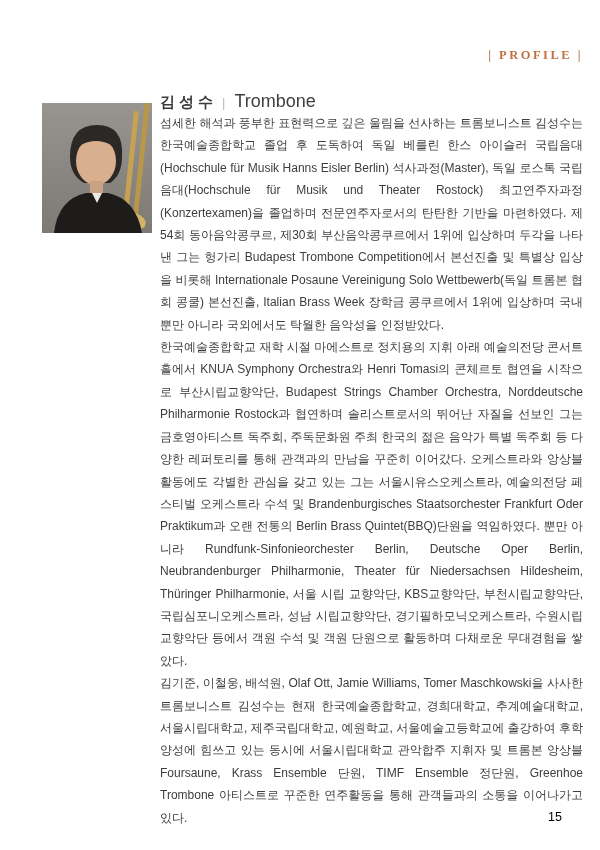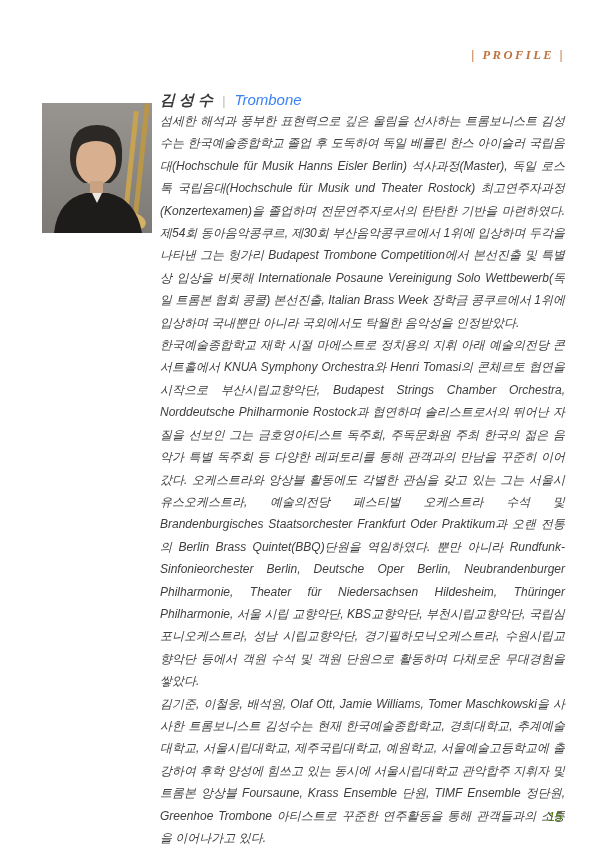--- a/index.html
+++ b/index.html
@@ -7,22 +7,21 @@
   body {
     width: 600px; height: 850px;
     background: #ffffff;
     font-family: "Liberation Sans", "DejaVu Sans", sans-serif;
     color: #3d3d3d;
     position: relative;
     overflow: hidden;
   }
   .page {
     position: absolute; inset: 0;
-    padding: 45px 35px 0 42px;
-    font-style: italic;
+    padding: 45px 17px 0 42px;
   }
   .header-row {
     text-align: right;
     margin-bottom: 28px;
   }
   .profile-tag {
     font-family: "Liberation Serif", "DejaVu Serif", serif;
     font-size: 12.5px;
     font-weight: bold;
     color: #c0713d;
@@ -32,32 +31,32 @@
   .photo-col { width: 118px; flex: 0 0 118px; padding-top: 12px; }
   .photo-frame { width: 110px; display: block; }
   .photo-frame svg { display: block; width: 110px; }
   .text-col { flex: 1 1 auto; width: 405px; }
   .name-row { display: flex; align-items: baseline; }
   .artist-name {
     font-size: 15px; font-weight: bold; color: #3a3a3a;
     letter-spacing: 4px;
   }
   .name-sep { color: #b9b9b9; font-size: 13px; margin: 0 9px 0 5px; font-weight: 400; }
-  .instrument { font-size: 15px; color: #3b82f6; }
+  .instrument { font-size: 18px; color: #404040; }
   .bio p {
     font-size: 12px;
     line-height: 22.4px;
     text-align: justify;
     color: #3d3d3d;
     word-break: break-word;
   }
   .page-number {
     position: absolute;
     right: 38px; bottom: 26px;
-    font-size: 12.5px; color: #4d7c0f;
+    font-size: 12.5px; color: #000000;
   }
 </style>
 </head>
 <body>
 
 <div class="page">
 
   <div class="header-row">
     <span class="profile-tag">| PROFILE |</span>
   </div>

